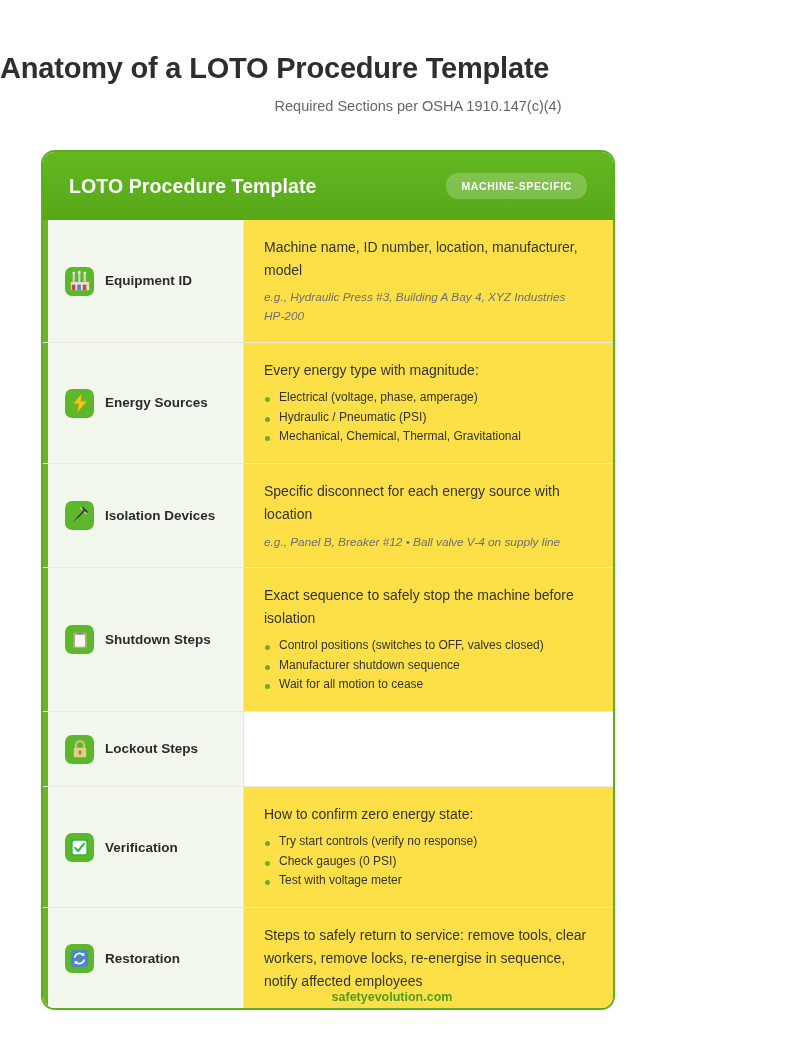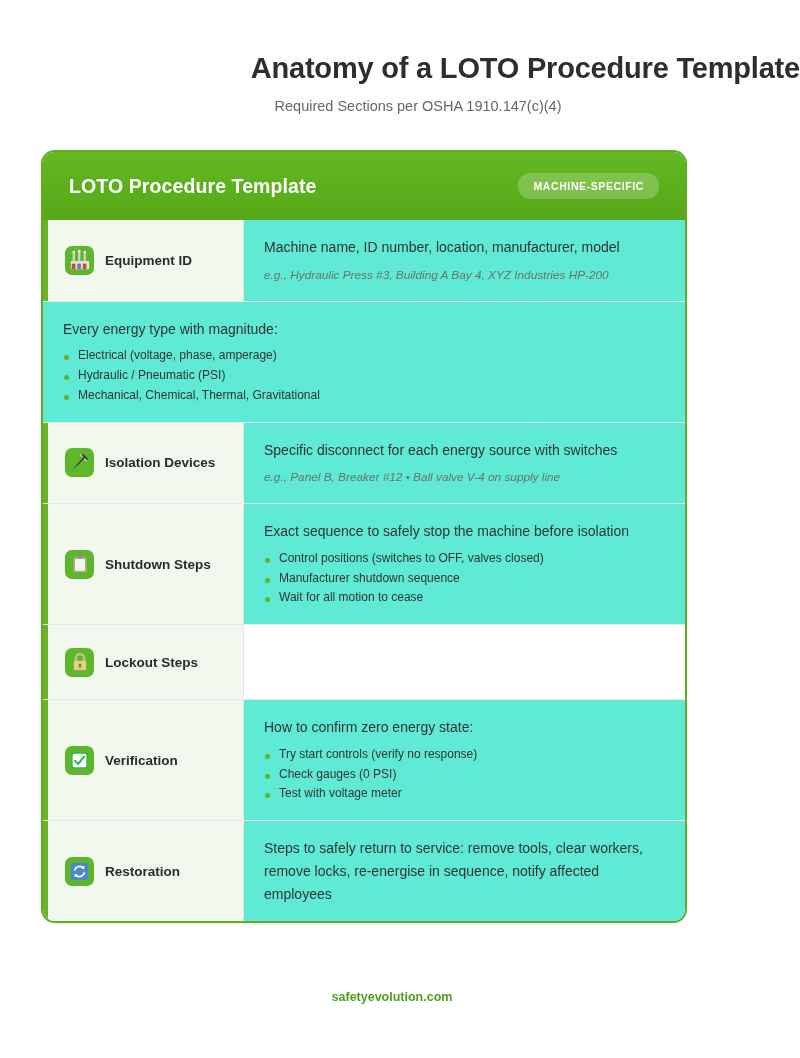--- a/index.html
+++ b/index.html
@@ -17,21 +17,21 @@
   .page {
     width: 800px;
     height: 1058px;
     box-sizing: border-box;
     padding: 0;
     position: relative;
   }
 
   
   .doc-title {
-    text-align: right;
+    text-align: left;
     font-size: 29px;
     font-weight: bold;
     color: #2e2e2e;
     letter-spacing: -0.2px;
     margin: 0;
     padding-top: 50px;
     line-height: 1.25;
   }
   .doc-subtitle {
     text-align: center;
@@ -40,21 +40,21 @@
     margin: 0;
     padding-top: 12px;
     padding-left: 36px;
   }
 
   
   .card {
     position: absolute;
     left: 41px;
     top: 150px;
-    width: 646px;
+    width: 574px;
     box-sizing: border-box;
     border: 2px solid #5fae22;
     border-radius: 14px;
     background: #ffffff;
     overflow: hidden;
     box-shadow: 0 1px 3px rgba(0,0,0,0.07);
   }
   .card-header {
     background: #5cb01c;
     background: linear-gradient(180deg, #63b822 0%, #57a818 100%);
@@ -126,21 +126,21 @@
     color: #2b2b2b;
     line-height: 1.28;
   }
   .row-body {
     flex: 1 1 auto;
     box-sizing: border-box;
     padding: 16px 26px 16px 20px;
     display: flex;
     flex-direction: column;
     justify-content: center;
-    background: #5eead4;
+    background: #fde047;
   }
   .body-lead {
     font-size: 14px;
     color: #333333;
     line-height: 1.62;
   }
   .body-eg {
     font-size: 11.8px;
     color: #6f6f6f;
     font-style: italic;
@@ -215,20 +215,28 @@
     </svg>
             </span>
             <span class="row-title">Equipment ID</span>
           </div>
           <div class="row-body">
             <div class="body-lead">Machine name, ID number, location, manufacturer, model</div>
             <div class="body-eg">e.g., Hydraulic Press #3, Building A Bay 4, XYZ Industries HP-200</div>
           </div>
         </div>
         <div class="row">
+          <div class="row-label">
+            <span class="row-icon">
+              <svg width="20" height="20" viewBox="0 0 24 24">
+      <path d="M14 1 L4 13 H10.5 L9 23 L20 10 H13 Z" fill="#f5c518" stroke="#d9a400" stroke-width="0.8"></path>
+    </svg>
+            </span>
+            <span class="row-title">Energy Sources</span>
+          </div>
           <div class="row-body">
             <div class="body-lead">Every energy type with magnitude:</div>
             <ul class="body-list">
               <li>Electrical (voltage, phase, amperage)</li>
               <li>Hydraulic / Pneumatic (PSI)</li>
               <li>Mechanical, Chemical, Thermal, Gravitational</li>
             </ul>
           </div>
         </div>
         <div class="row">
@@ -237,21 +245,21 @@
               <svg width="21" height="21" viewBox="0 0 24 24">
       <path d="M4 20 L12 13 L19 6 L18 4.5 L11.5 11.5 Z" fill="#2f2f33"></path>
       <path d="M14.5 3.5 L20.5 9.5 L22 8 L16 2 Z" fill="#3a3a40"></path>
       <rect x="13" y="2" width="1.6" height="4" rx="0.6" fill="#c9c9cd" transform="rotate(-45 13.8 4)"></rect>
       <rect x="18" y="7" width="1.6" height="4" rx="0.6" fill="#c9c9cd" transform="rotate(-45 18.8 9)"></rect>
     </svg>
             </span>
             <span class="row-title">Isolation Devices</span>
           </div>
           <div class="row-body">
-            <div class="body-lead">Specific disconnect for each energy source with switches</div>
+            <div class="body-lead">Specific disconnect for each energy source with location</div>
             <div class="body-eg">e.g., Panel B, Breaker #12 • Ball valve V-4 on supply line</div>
           </div>
         </div>
         <div class="row">
           <div class="row-label">
             <span class="row-icon">
               <svg width="20" height="20" viewBox="0 0 24 24">
       <rect x="4" y="3" width="16" height="19" rx="2" fill="#b9a98c"></rect>
       <rect x="6" y="6" width="12" height="14" rx="1" fill="#f6f4ef"></rect>
       <rect x="8.5" y="1.5" width="7" height="3.6" rx="1.2" fill="#8d8d93"></rect>

